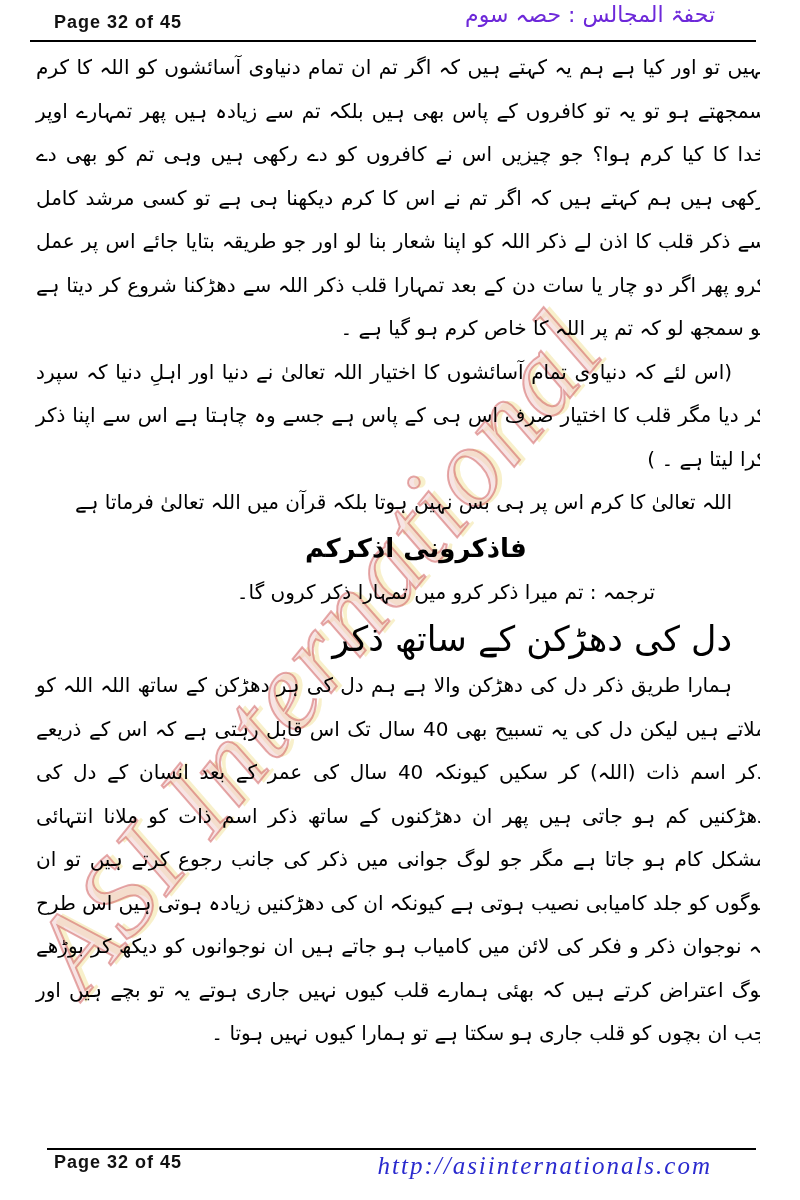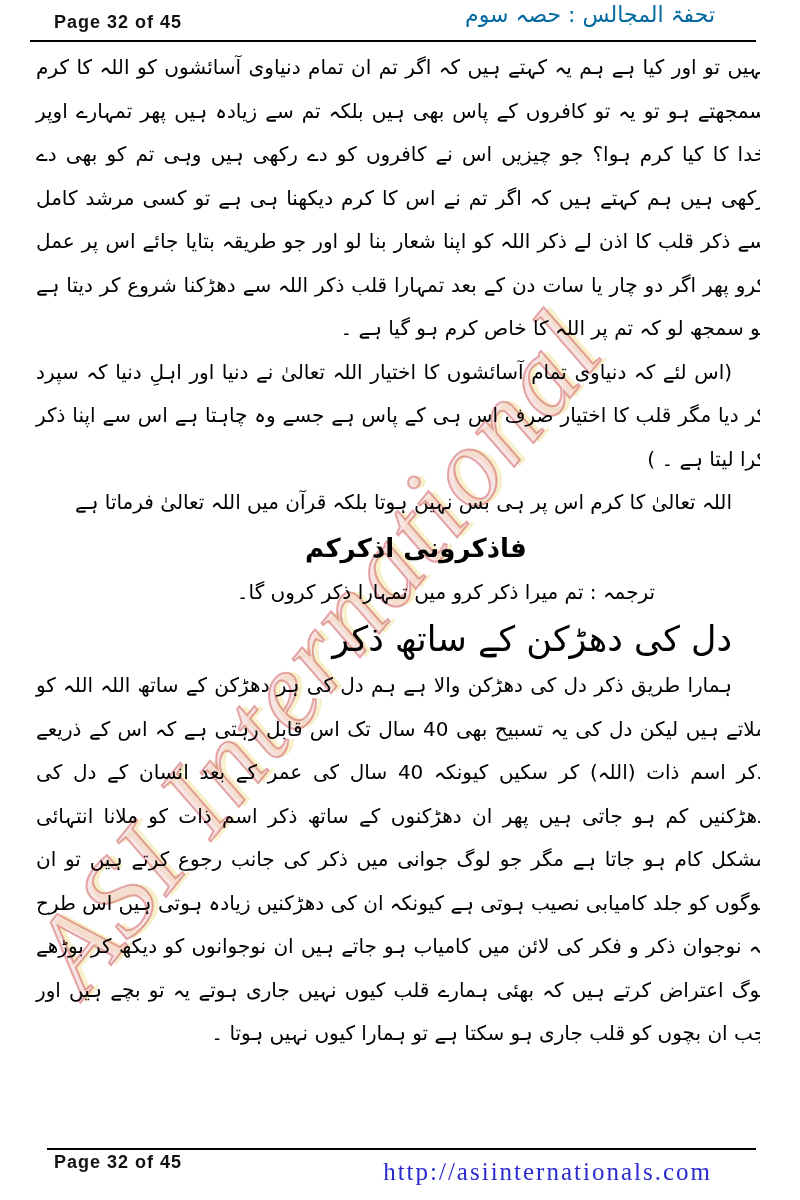--- a/index.html
+++ b/index.html
@@ -20,21 +20,21 @@
   }
   .header .page-num {
     position: absolute; left: 54px; top: 12px;
     font-family: "Liberation Sans", sans-serif;
     font-size: 18px; font-weight: 700; color: #111;
     letter-spacing: 1px;
   }
   .header .book-title {
     position: absolute; right: 45px; top: 2px;
     direction: rtl;
-    font-size: 22px; color: #0369a1;
+    font-size: 22px; color: #6d28d9;
     font-family: "DejaVu Sans", sans-serif;
   }
   .header-rule {
     position: absolute; top: 40px; left: 30px; width: 726px; height: 2px;
     background: #000; z-index: 2;
   }
 
   
   .watermark {
     position: absolute;
@@ -91,22 +91,23 @@
     background: #000; z-index: 2;
   }
   .footer { position: absolute; top: 1150px; left: 0; right: 0; height: 50px; z-index: 2; }
   .footer .page-num {
     position: absolute; left: 54px; top: 2px;
     font-family: "Liberation Sans", sans-serif;
     font-size: 18px; font-weight: 700; color: #111;
     letter-spacing: 1px;
   }
   .footer .site-url {
-    position: absolute; right: 48px; top: 8px;
+    position: absolute; right: 48px; top: 2px;
     font-family: "Liberation Serif", serif;
+    font-style: italic;
     font-size: 25px;
     letter-spacing: 2px;
     color: #2a2ace;
     text-decoration: none;
   }
 </style>
 </head>
 <body>
 
 <div class="page">

